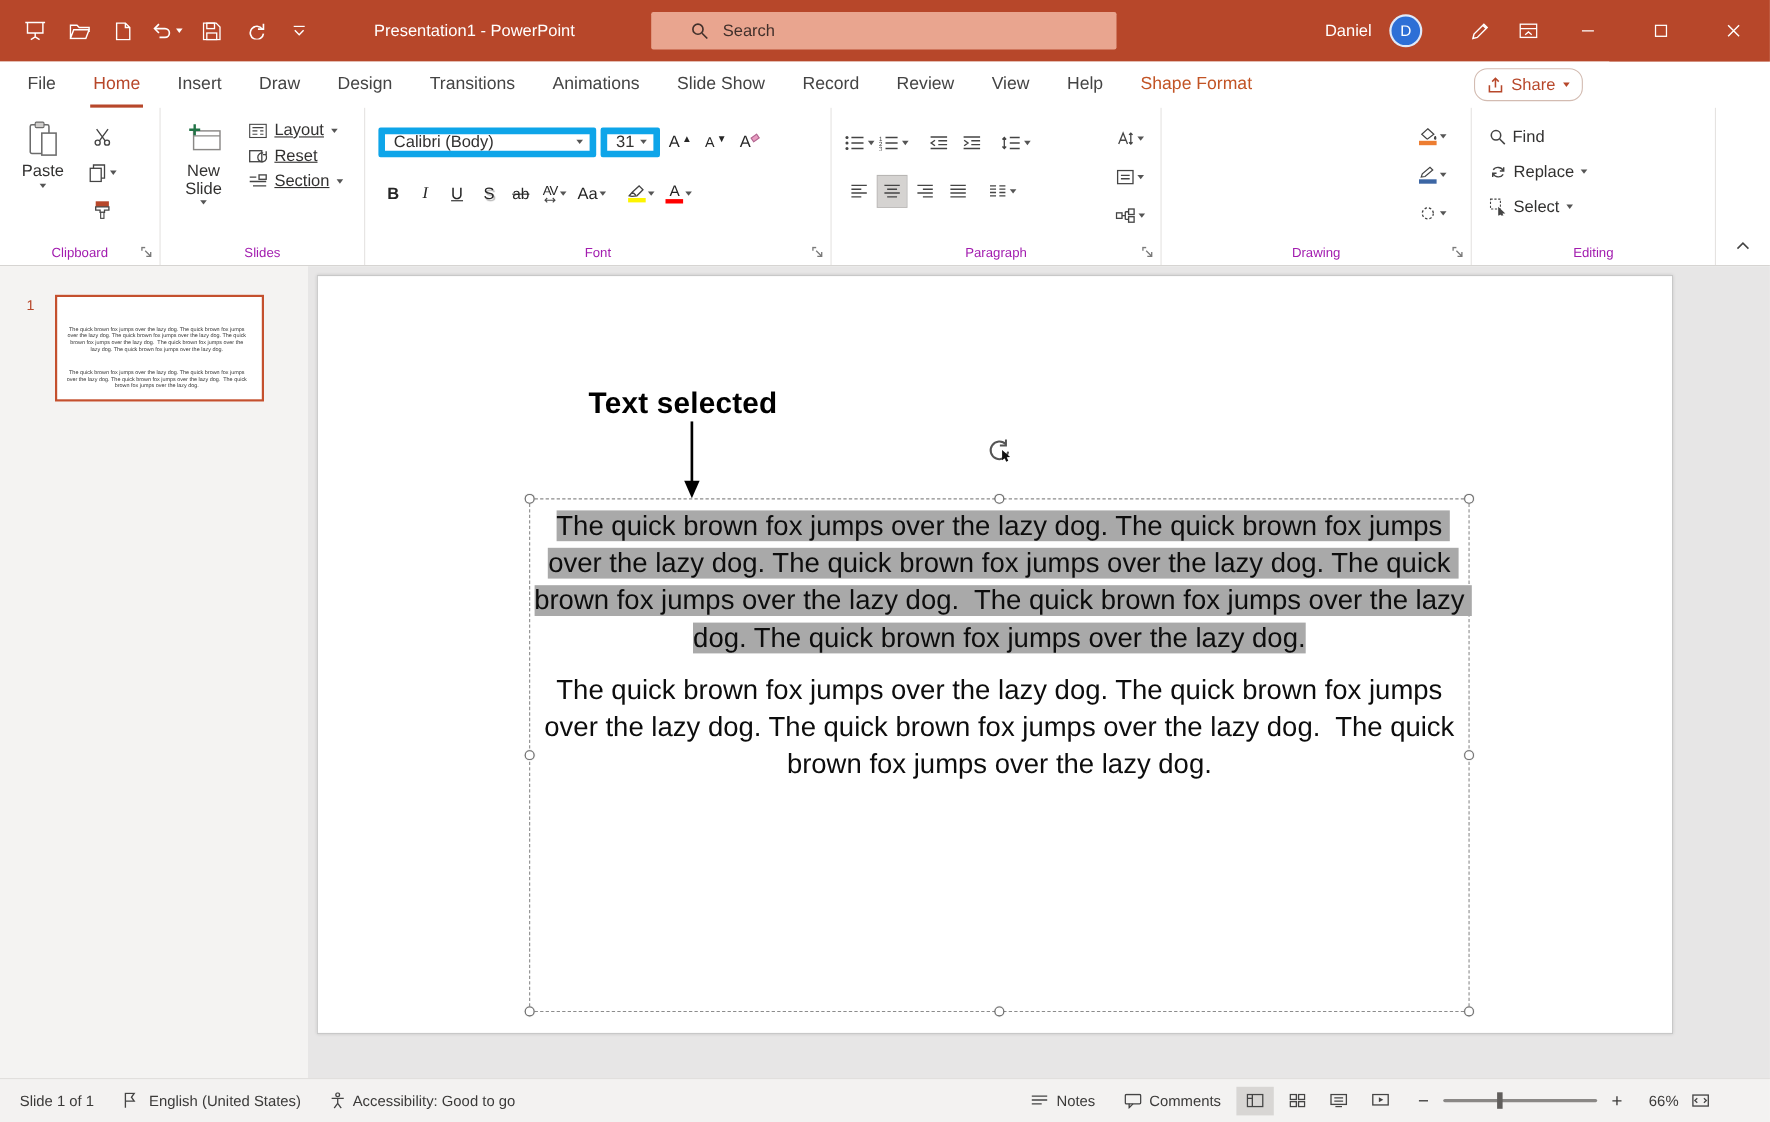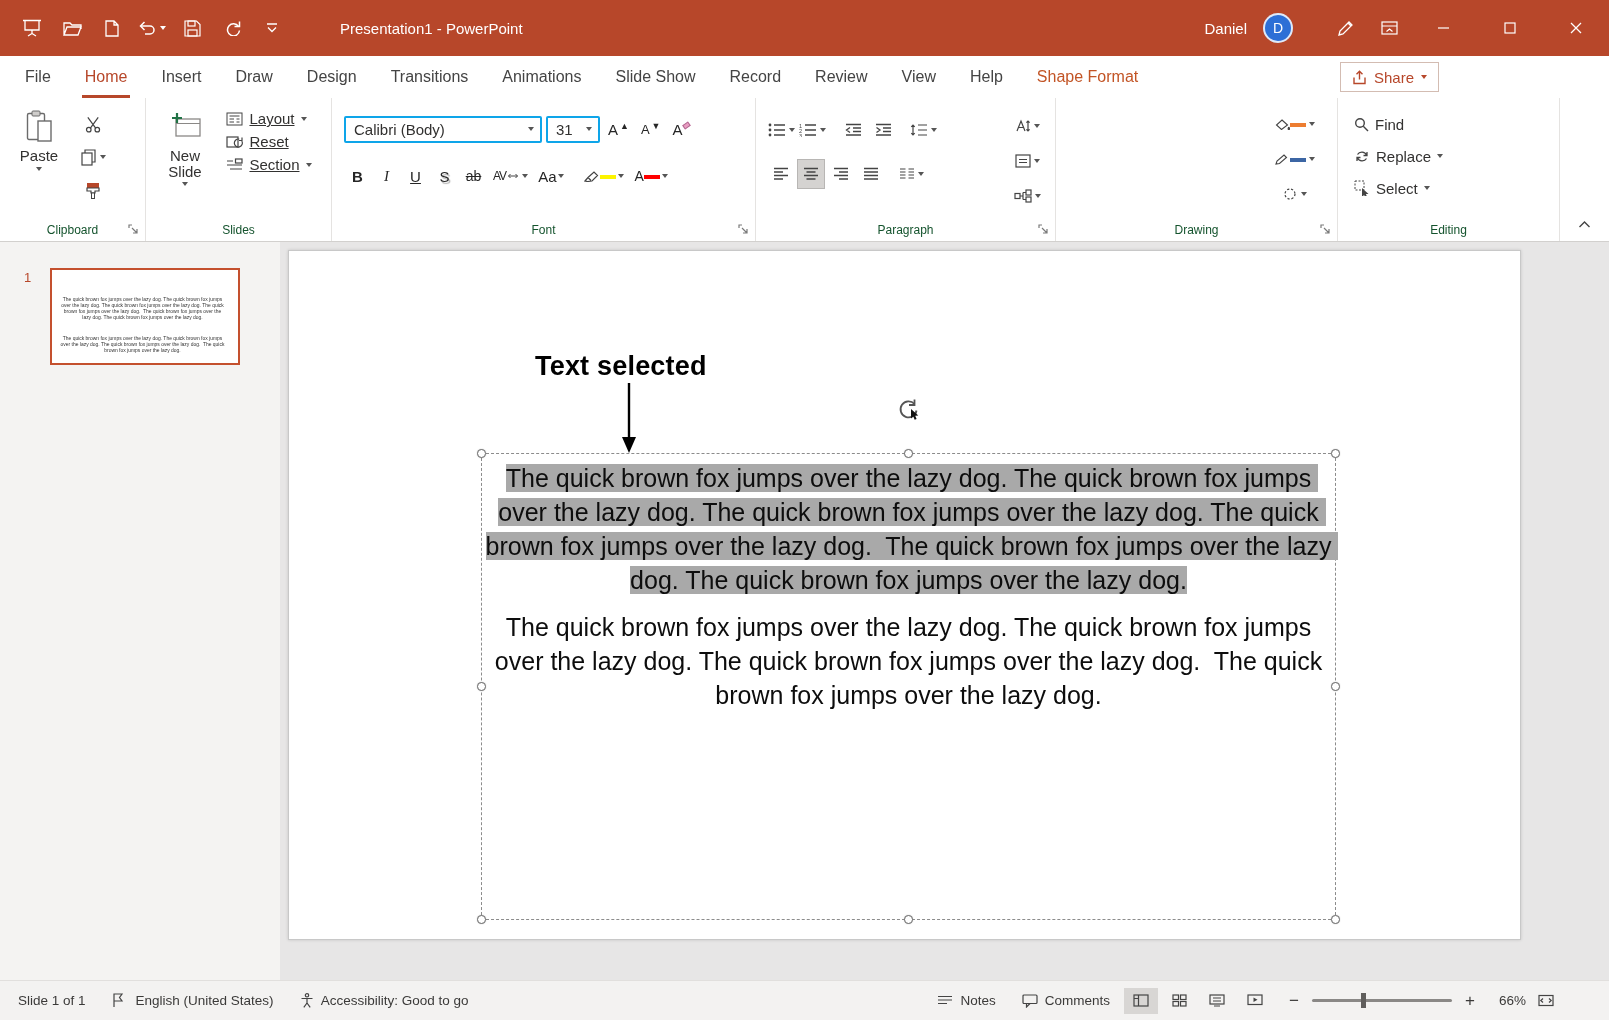--- a/index.html
+++ b/index.html
@@ -17,49 +17,49 @@
   .avatar { width:30px; height:30px; border-radius:50%; background:var(--avatar-blue,#2D6FD6); color:#fff; font-size:14px; display:flex; align-items:center; justify-content:center; margin-right:30px; border:2px solid rgba(255,255,255,.85); }
   .tb-icon-btn { width:44px; height:56px; display:flex; align-items:center; justify-content:center; }
   .winbtn { width:66px; height:56px; display:flex; align-items:center; justify-content:center; }
 
   
   .tabrow { position:absolute; top:56px; left:0; width:1463px; height:42px; background:#fff; display:flex; align-items:stretch; padding-left:8px; }
   .tab { padding:0 17px; line-height:42px; font-size:16px; color:#444; position:relative; white-space:nowrap; }
   .tab.active { color:var(--accent,#B7472A); font-weight:400; }
   .tab.active::after { content:""; position:absolute; left:14px; right:14px; bottom:0; height:3px; background:var(--accent,#B7472A); }
   .tab.contextual { color:var(--contextual-tab,#C25425); }
-  .share-btn { position:absolute; right:24px; top:6px; height:30px; display:flex; align-items:center; gap:7px; color:var(--accent,#B7472A); font-size:15px; border:1px solid #d3bcb2; border-radius:0; padding:0 11px; }
+  .share-btn { position:absolute; right:24px; top:6px; height:30px; display:flex; align-items:center; gap:7px; color:var(--accent,#B7472A); font-size:15px; border:1px solid #d3bcb2; border-radius:12px; padding:0 11px; }
 
   
   .ribbon { position:absolute; top:98px; left:0; width:1609px; height:144px; background:#fff; border-bottom:1px solid #D2D0CE; display:flex; }
   .rgroup { position:relative; height:100%; border-right:1px solid #E5E3E1; flex:none; }
-  .rg-label { position:absolute; bottom:4px; left:0; right:0; text-align:center; font-size:12px; color:#14532d; }
+  .rg-label { position:absolute; bottom:4px; left:0; right:0; text-align:center; font-size:12px; color:#a21caf; }
   .launcher { position:absolute; right:5px; bottom:5px; width:13px; height:13px; display:flex; align-items:center; justify-content:center; }
   .collapse-btn { position:absolute; right:18px; bottom:8px; }
 
   .tri { display:inline-block; width:0; height:0; border-left:3.5px solid transparent; border-right:3.5px solid transparent; border-top:4px solid #555; }
   .tri-red { border-top-color:var(--accent,#B7472A); }
 
   .bigbtn { display:inline-flex; flex-direction:column; align-items:center; justify-content:flex-start; padding-top:10px; height:112px; font-size:15px; color:#323130; gap:3px; vertical-align:top; }
   .bigbtn .bb-icon { height:36px; display:flex; align-items:center; }
   .smallbtn { display:inline-flex; align-items:center; justify-content:center; gap:3px; height:28px; min-width:26px; }
   .hrow { display:flex; align-items:center; }
   .vcol { display:inline-flex; flex-direction:column; vertical-align:top;text-decoration:underline; }
 
-  .combo { height:27px; background:#fff; border:2px solid #0ea5e9; border-radius:2px; display:flex; align-items:center; justify-content:space-between; padding:0 6px 0 8px; font-size:15px; color:#323130; }
+  .combo { height:27px; background:#fff; border:6px solid #0ea5e9; border-radius:2px; display:flex; align-items:center; justify-content:space-between; padding:0 6px 0 8px; font-size:15px; color:#323130; }
   .fmtbtn { display:inline-flex; flex-direction:column; align-items:center; justify-content:center; width:27px; height:30px; font-size:15px; color:#262626; }
   .fmtwide { width:auto; padding:0 4px; flex-direction:row; gap:2px; }
   .colorbar { display:block; height:4px; width:16px; margin-top:1px; }
   .glyph-b { font-weight:bold; }
   .glyph-i { font-family:"Liberation Serif",serif; font-style:italic; }
   .glyph-u { text-decoration:underline; }
   .glyph-s { text-shadow:1.5px 1.5px 1px #b0b0b0; }
   .glyph-ab { text-decoration:line-through; font-size:14px; }
   .active-toggle { background:#D5D3D1; outline:1px solid #B8B6B4; }
-  .stack { display:inline-flex; flex-direction:row; align-items:center; line-height:1; }
+  .stack { display:inline-flex; flex-direction:column; align-items:center; line-height:1; }
   .eraser { display:inline-block; width:7px; height:5px; background:#E99CC1; border:1px solid #b06a92; margin-left:-2px; margin-bottom:7px; transform:rotate(-35deg); }
 
   .edit-row { display:flex; align-items:center; gap:6px; height:28px; margin:4px 0 0 16px; font-size:15px; }
 
   
   .workspace { position:absolute; top:242px; left:0; width:1609px; height:738px; display:flex; }
   .thumb-panel { width:280px; height:100%; background:#F4F3F2; position:relative; flex:none; }
   .thumb-num { position:absolute; left:24px; top:28px; font-size:13px; color:var(--accent,#B7472A); }
   .thumb { position:absolute; left:50px; top:26px; width:190px; height:97px; background:#fff; border:2px solid #C4502E; overflow:hidden; }
   .thumb-text { position:absolute; left:8px; top:14px; width:300px; transform:scale(0.55); transform-origin:top left; font-size:9px; line-height:11px; text-align:center; color:#333; white-space:pre-wrap; }
@@ -134,20 +134,27 @@
           <path d="M15.5 1.5 v5 h-5"></path>
         </svg>
     </span>
     <span class="qbtn">
       <svg width="12" height="11" viewBox="0 0 12 11" fill="none" stroke="#fff" stroke-width="1.3">
           <path d="M1 1 h10 M2 4.5 l4 4 4-4"></path>
         </svg>
     </span>
   </div>
   <span class="doc-title">Presentation1 - PowerPoint</span>
+  <div class="searchbox">
+    <svg width="16" height="16" viewBox="0 0 16 16" fill="none" stroke="#41302b" stroke-width="1.5">
+        <circle cx="6.5" cy="6.5" r="4.6"></circle>
+        <path d="M10.2 10.2 L15 15"></path>
+      </svg>
+    <span>Search</span>
+  </div>
   <div class="tb-right">
     <span class="user-name">Daniel</span>
     <span class="avatar">D</span>
     <span class="tb-icon-btn">
       <svg width="17" height="17" viewBox="0 0 17 17" fill="none" stroke="#fff" stroke-width="1.3">
           <path d="M2 15 l1-4 9-9 3 3 -9 9 z M11 3 l3 3"></path>
         </svg>
     </span>
     <span class="tb-icon-btn">
       <svg width="17" height="16" viewBox="0 0 17 16" fill="none" stroke="#fff" stroke-width="1.2">

